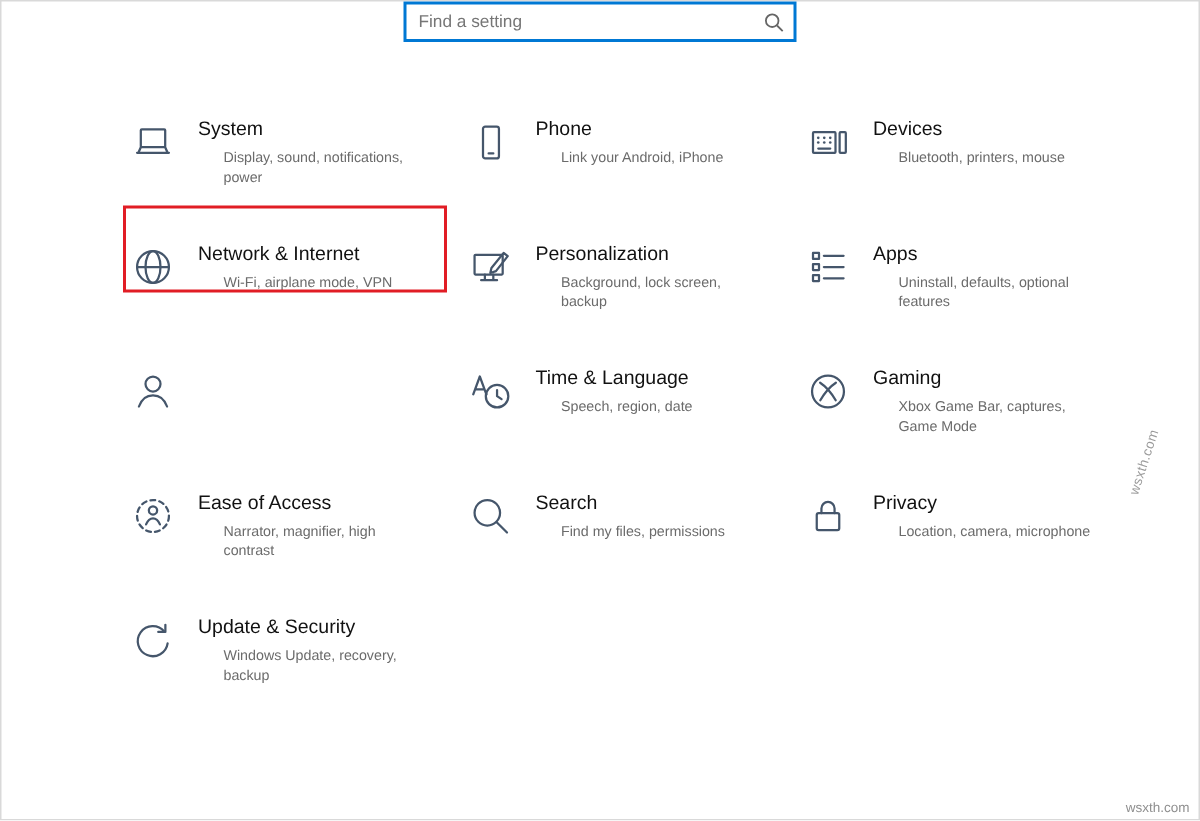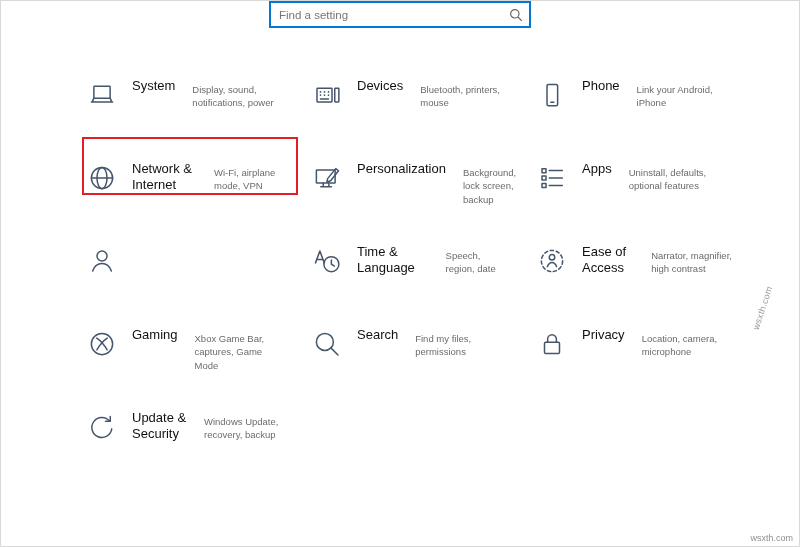--- a/index.html
+++ b/index.html
@@ -82,21 +82,21 @@
     width: 30px; height: 30px;
     stroke: #45566b; fill: none;
     stroke-width: 1.2;
     stroke-linecap: round; stroke-linejoin: round;
   }
   .tile-icon svg .fill { fill: #45566b; stroke: none; }
   .tile-text {
     margin-left: 14px;
     padding-top: 6px;
     width: 150px;
-    display: flex; flex-direction: row;
+    display: flex; flex-direction: column; justify-content: flex-end;
   }
   .tile-title { font-size: 13px; color: #111111; line-height: 1.2; }
   .tile-desc  { font-size: 9.5px; color: #6b6b6b; margin-top: 5px; line-height: 1.4; margin-left: 17px; }
 
   
   .highlight-box {
     position: absolute;
     left: 81px; top: 136px;
     width: 216px; height: 58px;
     border: 2px solid #e11d25;
@@ -141,20 +141,33 @@
     <div class="tile">
       <span class="tile-icon">
         <svg viewBox="0 0 24 24">
             <rect x="5.5" y="5" width="13" height="9.5" rx="0.5"></rect>
             <path d="M3.5 17.5h17M5.5 14.5l-1.3 3M18.5 14.5l1.3 3"></path>
           </svg>
       </span>
       <span class="tile-text">
         <span class="tile-title">System</span>
         <span class="tile-desc">Display, sound, notifications, power</span>
+      </span>
+    </div>
+
+    <div class="tile">
+      <span class="tile-icon">
+        <svg viewBox="0 0 24 24">
+            <rect x="8" y="3.5" width="8.5" height="17" rx="1.2"></rect>
+            <path d="M11 17.8h2.5"></path>
+          </svg>
+      </span>
+      <span class="tile-text">
+        <span class="tile-title">Phone</span>
+        <span class="tile-desc">Link your Android, iPhone</span>
       </span>
     </div>
 
     <div class="tile">
       <span class="tile-icon">
         <svg viewBox="0 0 24 24">
           <rect x="4" y="6.5" width="12" height="11" rx="0.5"></rect>
           <rect x="18.2" y="6.5" width="3.3" height="11" rx="0.5"></rect>
           <circle class="fill" cx="6.8" cy="9.5" r="0.7"></circle>
             <circle class="fill" cx="10" cy="9.5" r="0.7"></circle>
@@ -167,33 +180,20 @@
       </span>
       <span class="tile-text">
         <span class="tile-title">Devices</span>
         <span class="tile-desc">Bluetooth, printers, mouse</span>
       </span>
     </div>
 
     <div class="tile">
       <span class="tile-icon">
         <svg viewBox="0 0 24 24">
-            <rect x="8" y="3.5" width="8.5" height="17" rx="1.2"></rect>
-            <path d="M11 17.8h2.5"></path>
-          </svg>
-      </span>
-      <span class="tile-text">
-        <span class="tile-title">Phone</span>
-        <span class="tile-desc">Link your Android, iPhone</span>
-      </span>
-    </div>
-
-    <div class="tile">
-      <span class="tile-icon">
-        <svg viewBox="0 0 24 24">
             <circle cx="12" cy="12" r="8.5"></circle>
             <ellipse cx="12" cy="12" rx="4" ry="8.5"></ellipse>
             <path d="M3.5 12h17"></path>
           </svg>
       </span>
       <span class="tile-text">
         <span class="tile-title">Network &amp; Internet</span>
         <span class="tile-desc">Wi-Fi, airplane mode, VPN</span>
       </span>
     </div>
@@ -248,47 +248,47 @@
       </span>
       <span class="tile-text">
         <span class="tile-title">Time &amp; Language</span>
         <span class="tile-desc">Speech, region, date</span>
       </span>
     </div>
 
     <div class="tile">
       <span class="tile-icon">
         <svg viewBox="0 0 24 24">
+          <circle cx="12" cy="12" r="8.5"></circle>
+          <path d="M7.8 7.3c2.6 1.7 5.8 5 8.3 9.4M16.2 7.3c-2.6 1.7-5.8 5-8.3 9.4"></path>
+        </svg>
+      </span>
+      <span class="tile-text">
+        <span class="tile-title">Gaming</span>
+        <span class="tile-desc">Xbox Game Bar, captures, Game Mode</span>
+      </span>
+    </div>
+
+    <div class="tile">
+      <span class="tile-icon">
+        <svg viewBox="0 0 24 24">
           <circle cx="12" cy="12" r="8.5" stroke-dasharray="2.6 2.2"></circle>
           <circle cx="12" cy="9" r="2.2"></circle>
           <path d="M8.3 16.5c.9-2.2 2.1-3.3 3.7-3.3s2.8 1.1 3.7 3.3"></path>
         </svg>
       </span>
       <span class="tile-text">
         <span class="tile-title">Ease of Access</span>
         <span class="tile-desc">Narrator, magnifier, high contrast</span>
       </span>
     </div>
 
     <div class="tile">
       <span class="tile-icon">
         <svg viewBox="0 0 24 24">
-          <circle cx="12" cy="12" r="8.5"></circle>
-          <path d="M7.8 7.3c2.6 1.7 5.8 5 8.3 9.4M16.2 7.3c-2.6 1.7-5.8 5-8.3 9.4"></path>
-        </svg>
-      </span>
-      <span class="tile-text">
-        <span class="tile-title">Gaming</span>
-        <span class="tile-desc">Xbox Game Bar, captures, Game Mode</span>
-      </span>
-    </div>
-
-    <div class="tile">
-      <span class="tile-icon">
-        <svg viewBox="0 0 24 24">
             <circle cx="10.3" cy="10.3" r="6.8"></circle>
             <path d="M15.3 15.3l5.5 5.5"></path>
           </svg>
       </span>
       <span class="tile-text">
         <span class="tile-title">Search</span>
         <span class="tile-desc">Find my files, permissions</span>
       </span>
     </div>
 

